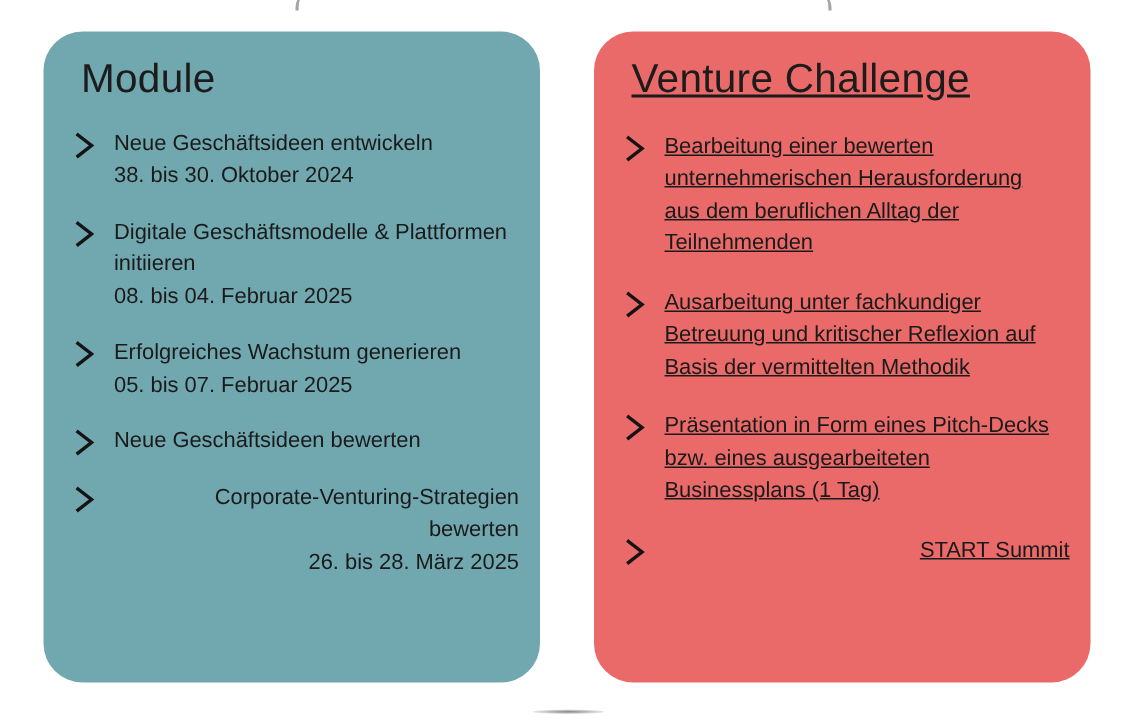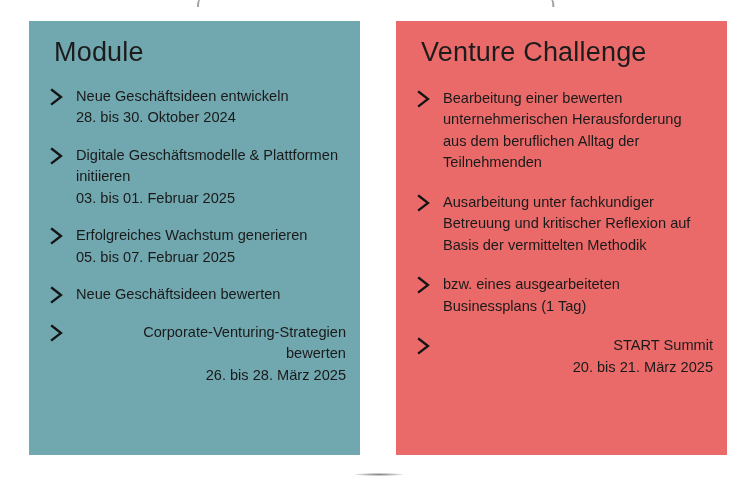--- a/index.html
+++ b/index.html
@@ -41,30 +41,32 @@
   }
 
   .panel {
     position: absolute;
     top: 21px;
     height: 434px;
     box-sizing: border-box;
     padding: 13px 14px 10px 14px;
     color: #1a1a1a;
     overflow: hidden;
+    border-radius: 26px;
   }
   .panel-left {
     left: 29px;
     width: 331px;
     background: #71a7af;
   }
   .panel-right {
     left: 396px;
     width: 331px;
     background: #ea6a6a;
+    text-decoration: underline;
   }
 
   .panel-title {
     font-size: 27px;
     font-weight: 300;
     line-height: 1.1;
     letter-spacing: .2px;
     color: #1c1c1c;
     margin: 4px 0 0 11px;
     font-family: "Liberation Sans", sans-serif;
@@ -128,34 +130,34 @@
     <ul class="item-list">
 
       <li class="item">
         <span class="chev">
           <svg width="18" height="20" viewBox="0 0 18 20">
               <path d="M3 3 L12 10 L3 17" fill="none" stroke="#141414" stroke-width="2.3" stroke-linecap="square" stroke-linejoin="miter"></path>
             </svg>
         </span>
         <div class="item-lines">
           <span class="item-line">Neue Geschäftsideen entwickeln</span>
-          <span class="item-line">28. bis 30. Oktober 2024</span>
+          <span class="item-line">38. bis 30. Oktober 2024</span>
         </div>
       </li>
 
       <li class="item">
         <span class="chev">
           <svg width="18" height="20" viewBox="0 0 18 20">
               <path d="M3 3 L12 10 L3 17" fill="none" stroke="#141414" stroke-width="2.3" stroke-linecap="square" stroke-linejoin="miter"></path>
             </svg>
         </span>
         <div class="item-lines">
           <span class="item-line">Digitale Geschäftsmodelle &amp; Plattformen</span>
           <span class="item-line">initiieren</span>
-          <span class="item-line">03. bis 01. Februar 2025</span>
+          <span class="item-line">08. bis 04. Februar 2025</span>
         </div>
       </li>
 
       <li class="item">
         <span class="chev">
           <svg width="18" height="20" viewBox="0 0 18 20">
               <path d="M3 3 L12 10 L3 17" fill="none" stroke="#141414" stroke-width="2.3" stroke-linecap="square" stroke-linejoin="miter"></path>
             </svg>
         </span>
         <div class="item-lines">
@@ -222,34 +224,34 @@
         </div>
       </li>
 
       <li class="item">
         <span class="chev">
           <svg width="18" height="20" viewBox="0 0 18 20">
               <path d="M3 3 L12 10 L3 17" fill="none" stroke="#141414" stroke-width="2.3" stroke-linecap="square" stroke-linejoin="miter"></path>
             </svg>
         </span>
         <div class="item-lines">
+          <span class="item-line">Präsentation in Form eines Pitch-Decks</span>
           <span class="item-line">bzw. eines ausgearbeiteten</span>
           <span class="item-line">Businessplans (1 Tag)</span>
         </div>
       </li>
 
       <li class="item">
         <span class="chev">
           <svg width="18" height="20" viewBox="0 0 18 20">
               <path d="M3 3 L12 10 L3 17" fill="none" stroke="#141414" stroke-width="2.3" stroke-linecap="square" stroke-linejoin="miter"></path>
             </svg>
         </span>
         <div class="item-lines">
           <span class="item-line">START Summit</span>
-          <span class="item-line">20. bis 21. März 2025</span>
         </div>
       </li>
 
     </ul>
   </section>
 
 </div>
 
 <div class="bottom-smudge"></div>
 

